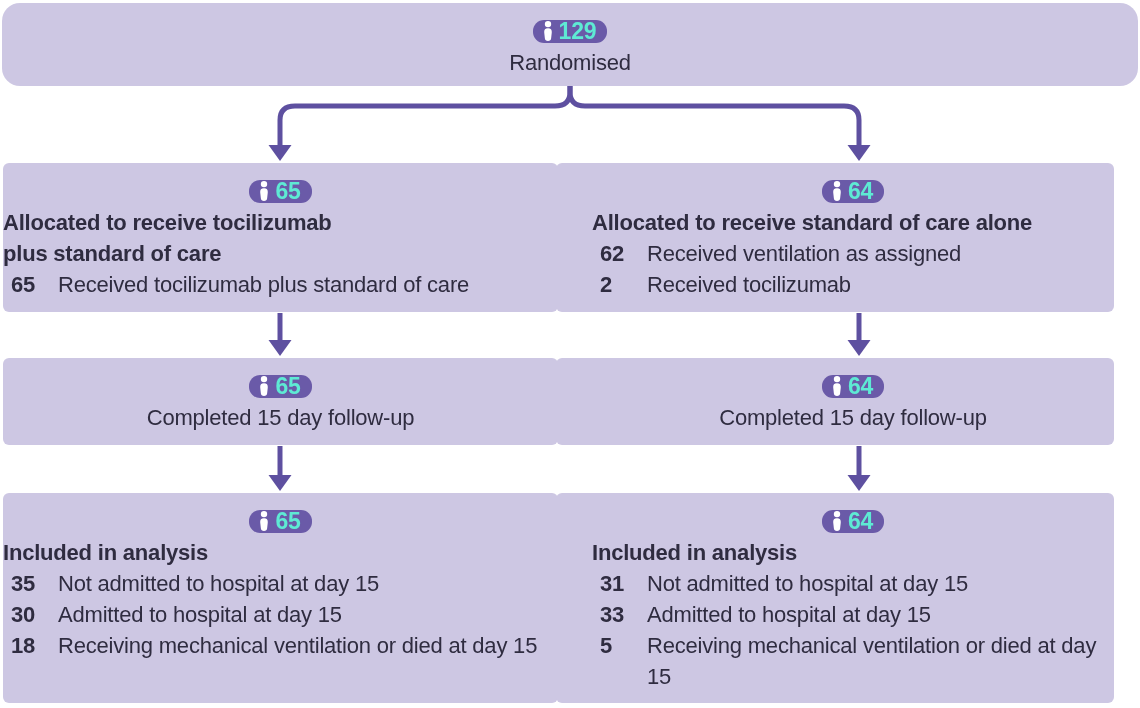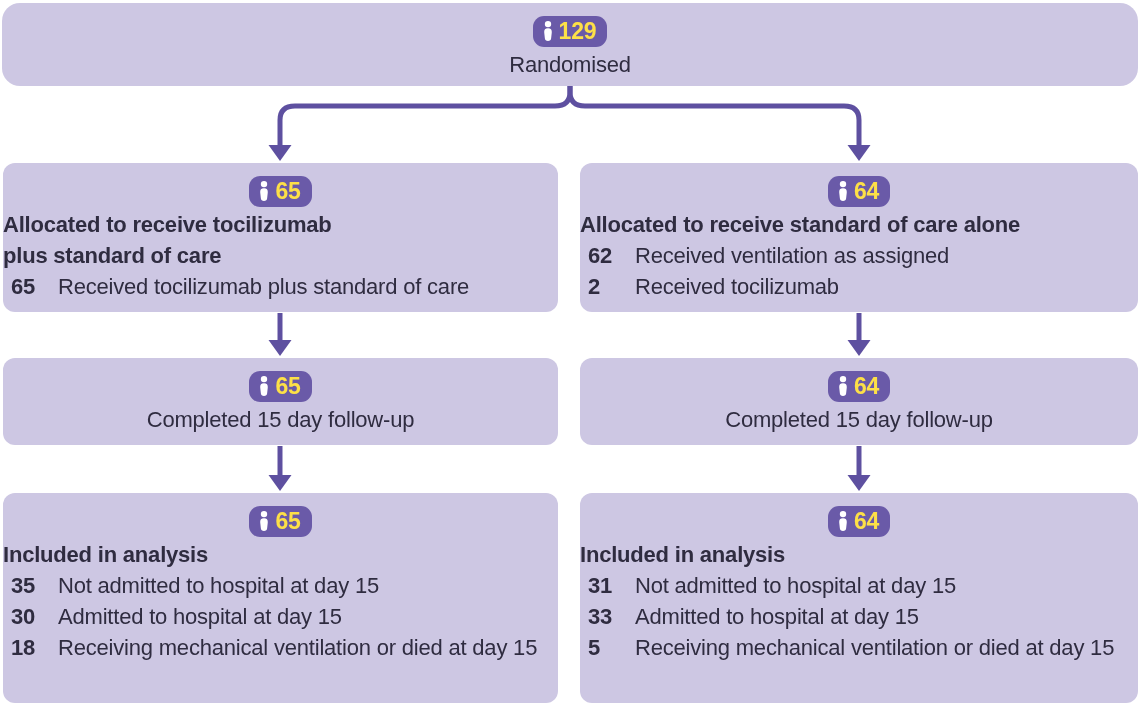--- a/index.html
+++ b/index.html
@@ -4,44 +4,44 @@
 <style>
   html,body { margin:0; padding:0; background:#ffffff; }
   #stage {
     position:relative; width:1140px; height:708px; overflow:hidden;
     font-family:"Liberation Sans", sans-serif;
     font-size:22px; line-height:31px; letter-spacing:-0.2px;
     color:var(--text,#2f2c40); background:#ffffff;
   }
   .box {
     position:absolute; background:var(--box,#cdc7e3);
-    border-radius:12px; box-sizing:border-box;
+    border-radius:6px; box-sizing:border-box;
   }
   .badge-row { text-align:center; padding-top:11px; }
   .badge {
     display:inline-flex; align-items:center; justify-content:center;
-    height:31px; padding:0 11px 0 9px; border-radius:11px;
-    background:var(--badge,#6a5aa8); color:#fde047;
+    height:23px; padding:0 11px 0 9px; border-radius:11px;
+    background:var(--badge,#6a5aa8); color:#5eead4;
     font-weight:bold; font-size:23px; gap:5px; vertical-align:middle;
   }
   .badge svg { width:12px; height:22px; display:block; }
   .badge svg .glyph { fill:#ffffff; }
   .box-title { font-weight:bold; white-space:pre-line; margin-top:2px; }
   .box-label { text-align:center; margin-top:2px; }
   .items { margin-top:0; padding:0 6px 0 8px; }
   .item { display:flex; align-items:flex-start; }
   .item .num { flex:none; width:34px; text-align:left; font-weight:bold; }
   .item .txt { margin-left:13px; }
   
   #randomised-box { left:2px; top:3px; width:1136px; height:83px; border-radius:18px; }
   .row-alloc   { top:163px; height:149px; }
   .row-follow  { top:358px; height:87px; }
   .row-analysis{ top:493px; height:210px; }
   .col-left  { left:3px;   width:555px; }
-  .col-right { left:580px; width:558px; }
+  .col-right { left:556px; width:558px;padding-left:36px; }
   
   #connectors { position:absolute; left:0; top:0; width:1140px; height:708px; pointer-events:none; }
   #connectors .arrow-line { fill:none; stroke:var(--arrow,#5e50a0); stroke-width:5; }
   #connectors .arrow-head { fill:var(--arrow,#5e50a0); stroke:none; }
 </style>
 </head>
 <body>
 
 <div id="stage">
 

